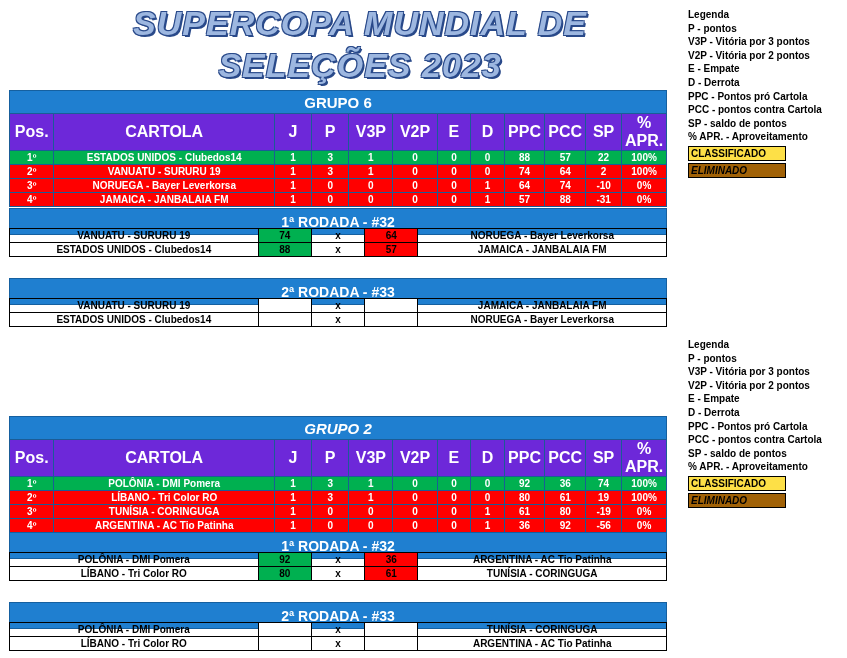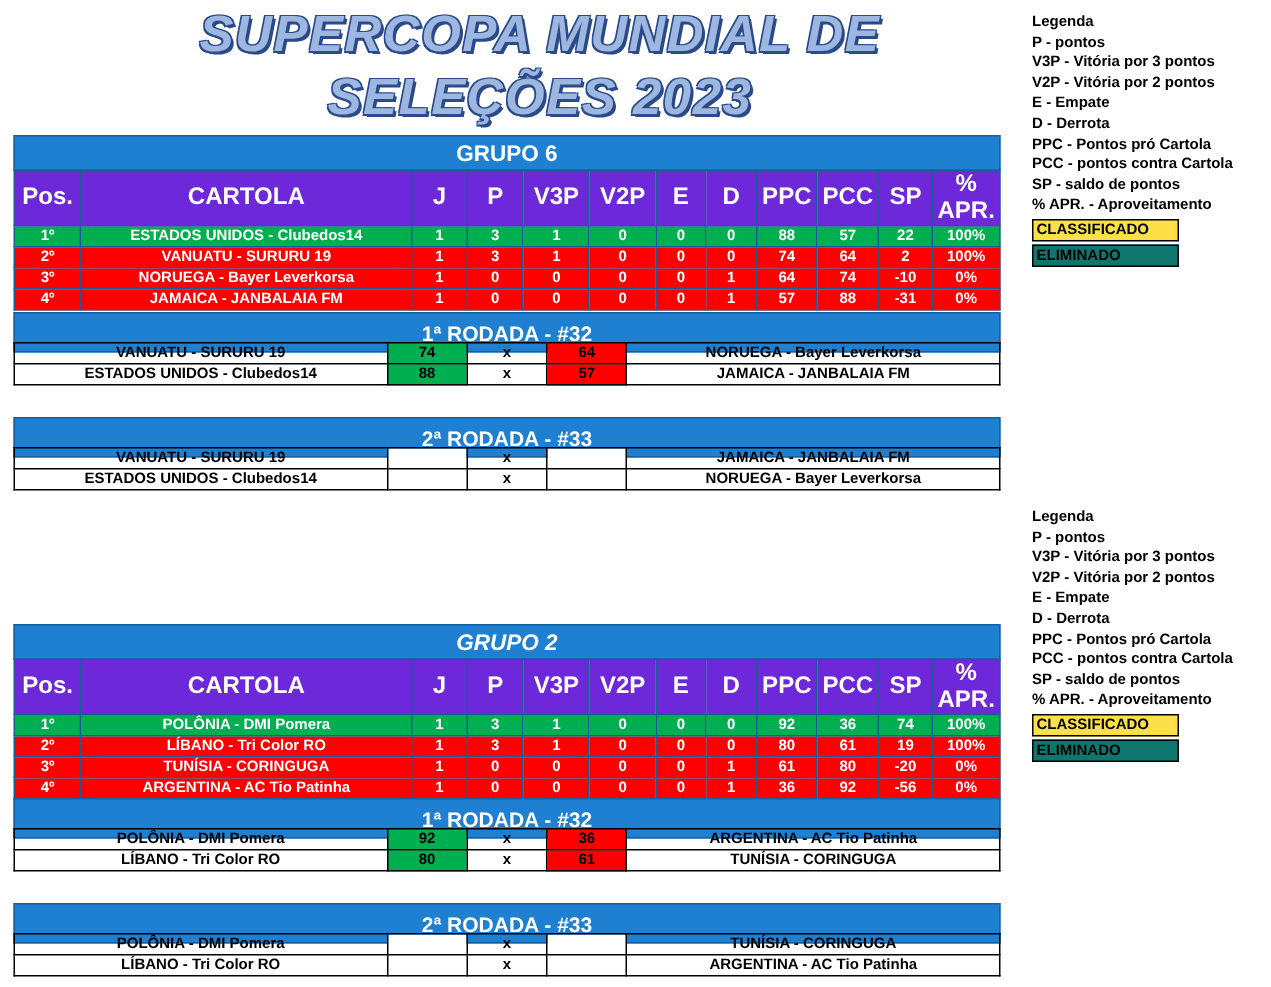--- a/index.html
+++ b/index.html
@@ -41,21 +41,21 @@
     display:inline-block;
     width:92px;
     border:1px solid #000;
     padding:0 2px;
     font-weight:bold;
     font-size:10px;
     line-height:13px;
     margin-top:2px;
   }
   .sw-class{background:#fde047;}
-  .sw-elim{background:#0f766e;}
+  .sw-elim{background:#a16207;font-style:italic;}
 
   .banner{
     position:absolute;
     background:#1f7fd0;
     border:1px solid #1560a0;
     color:#ffffff;
     font-weight:bold;
     text-align:center;
     display:flex;
     align-items:center;
@@ -322,21 +322,21 @@
       <td class="pos">3º</td>
       <td class="name">TUNÍSIA - CORINGUGA</td>
       <td class="stat">1</td>
       <td class="stat">0</td>
       <td class="stat">0</td>
       <td class="stat">0</td>
       <td class="stat">0</td>
       <td class="stat">1</td>
       <td class="stat">61</td>
       <td class="stat">80</td>
-      <td class="stat">-20</td>
+      <td class="stat">-19</td>
       <td class="stat">0%</td>
     </tr>
     <tr class="row-elim">
       <td class="pos">4º</td>
       <td class="name">ARGENTINA - AC Tio Patinha</td>
       <td class="stat">1</td>
       <td class="stat">0</td>
       <td class="stat">0</td>
       <td class="stat">0</td>
       <td class="stat">0</td>

